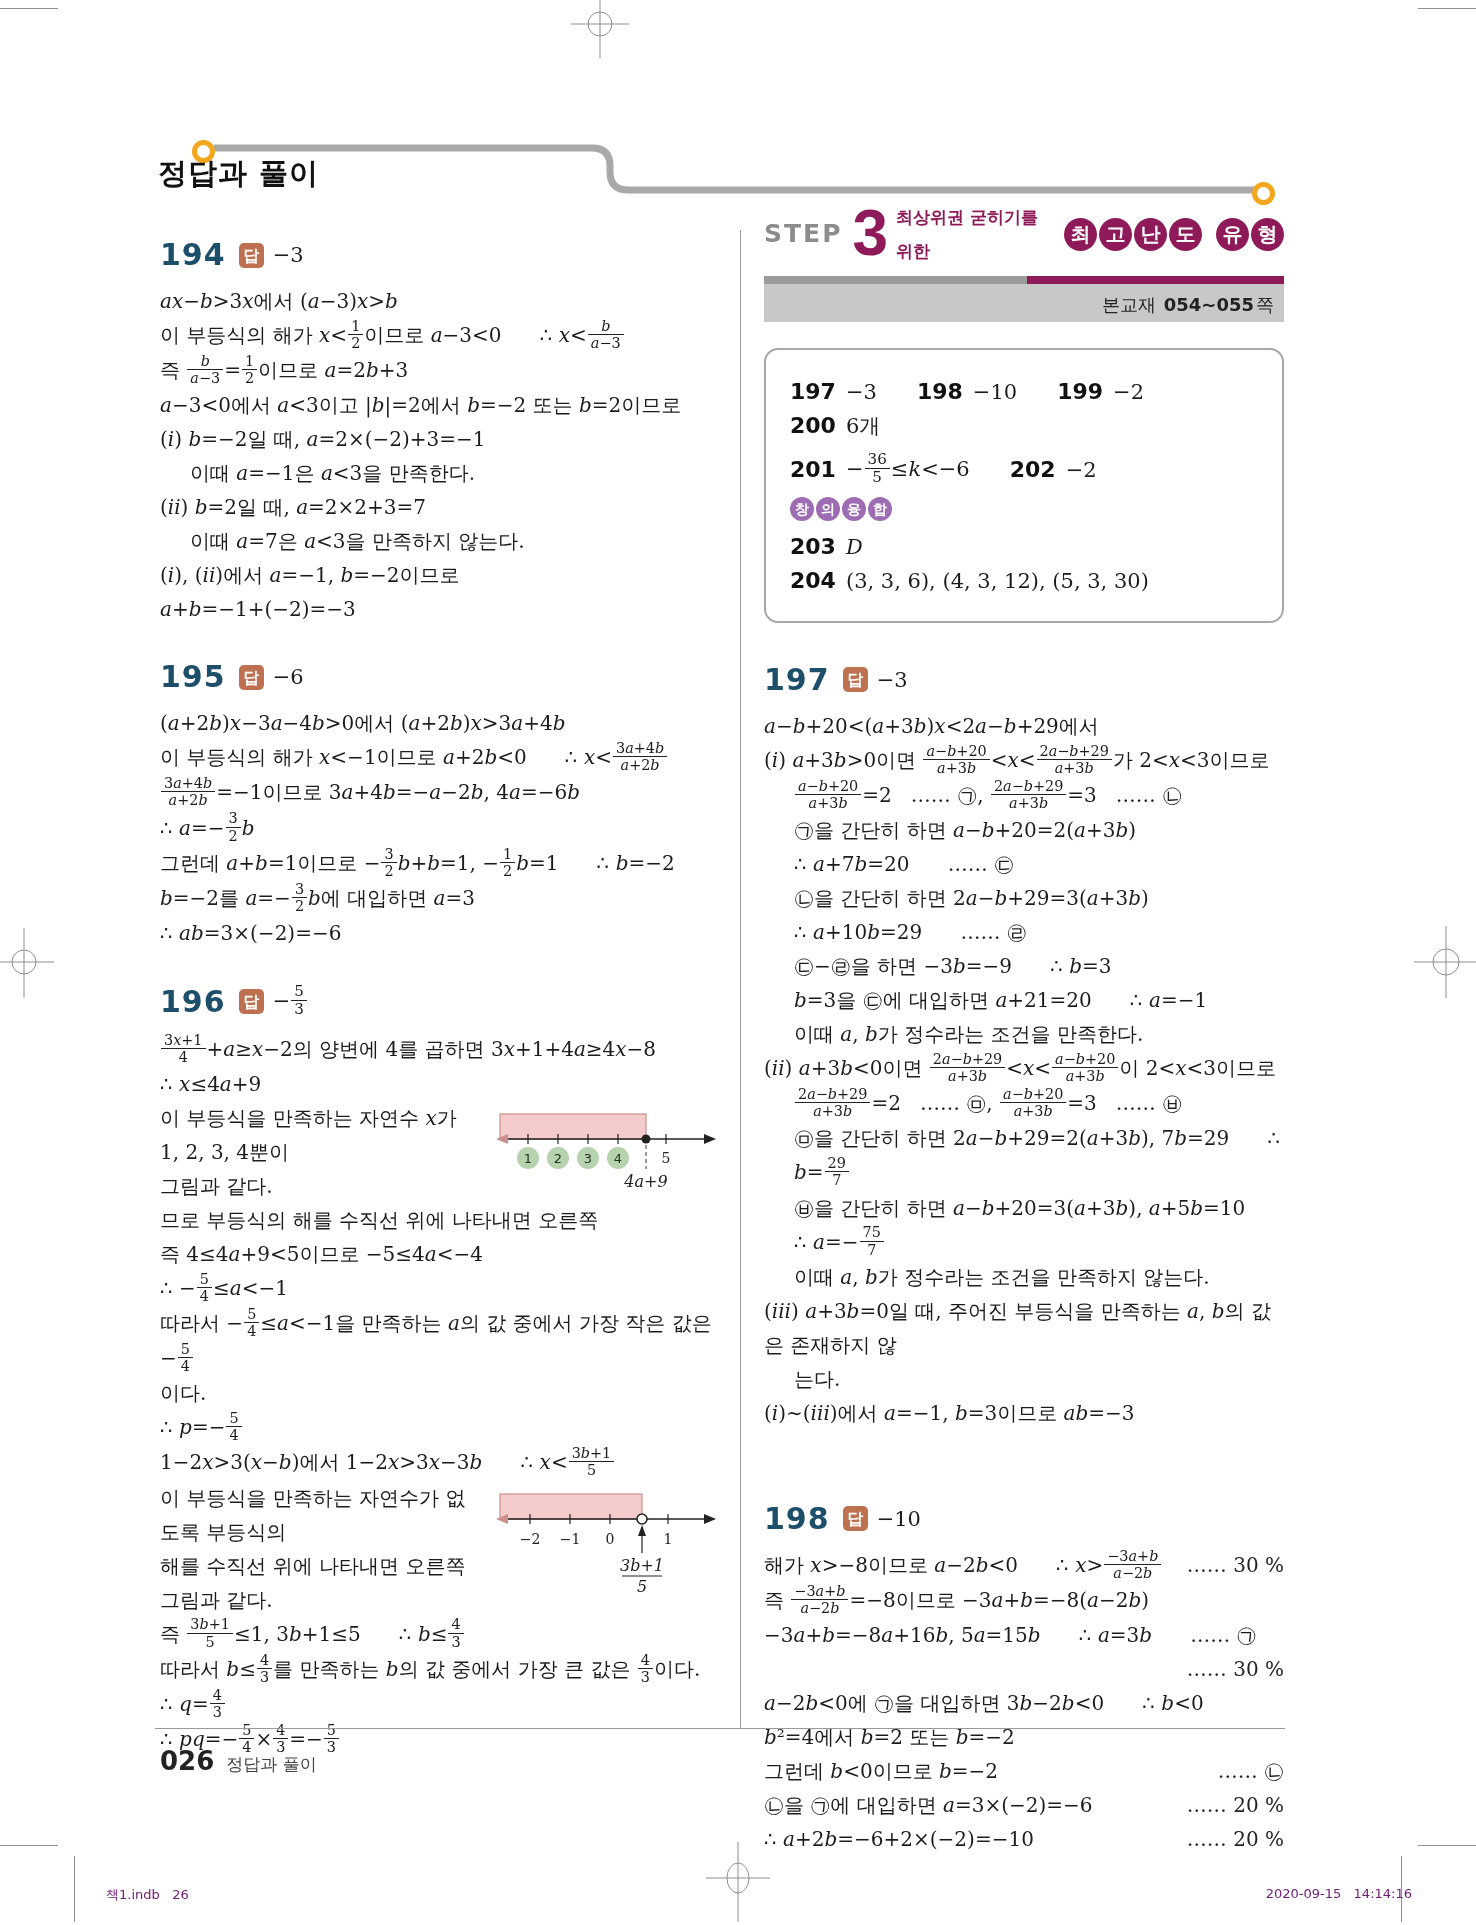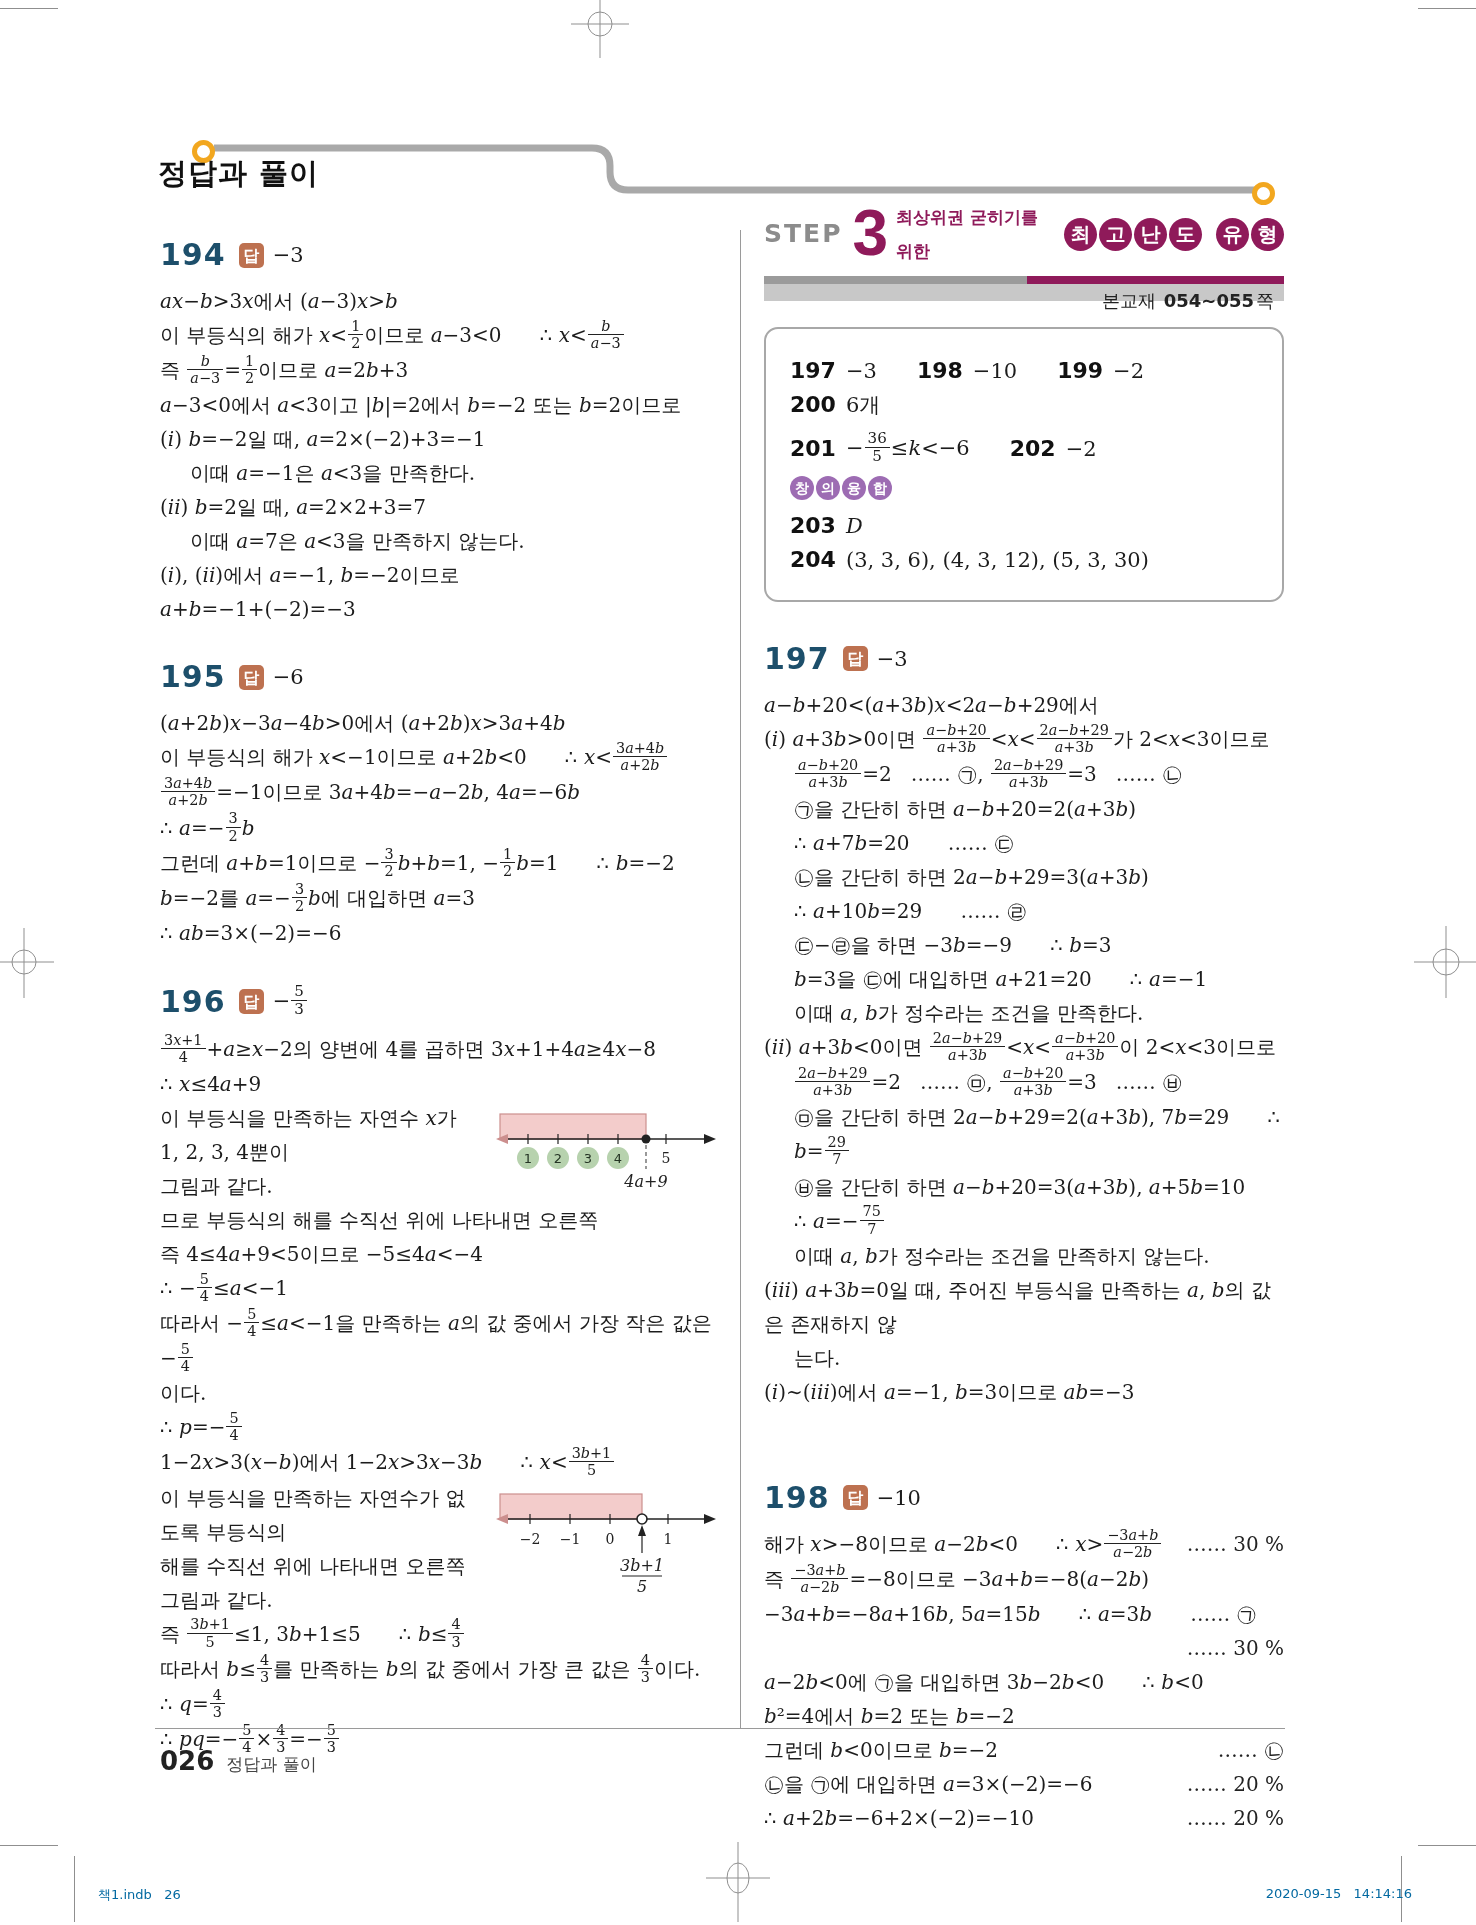--- a/index.html
+++ b/index.html
@@ -36,21 +36,21 @@
   .step-row{display:flex;align-items:center;}
   .step-label{font-family:"DejaVu Sans",sans-serif;font-weight:bold;font-size:25px;
               color:#8c8c8c;letter-spacing:2px;}
   .step-num{font-family:"Liberation Sans","DejaVu Sans",sans-serif;font-weight:bold;
             font-size:64px;color:#8f1a5a;line-height:0.9;margin:0 8px 0 10px;}
   .step-sub{font-family:"DejaVu Sans",sans-serif;font-weight:bold;font-size:17px;color:#8f1a5a;}
   .bgroup{display:flex;margin-left:12px;}
   .bchip{width:33px;height:33px;border-radius:50%;background:#8f1a5a;color:#fff;
          font:bold 20px/33px "DejaVu Sans",sans-serif;text-align:center;margin-left:2px;flex:0 0 auto;}
   .head-bar{height:8px;margin-top:8px;background:linear-gradient(to right,#9b9b9b 50.5%,#8f1a5a 50.5%);}
-  .ref-strip{height:17px;background:#c8c8c8;display:flex;justify-content:flex-end;align-items:flex-start;
+  .ref-strip{height:38px;background:#c8c8c8;display:flex;justify-content:flex-end;align-items:flex-end;
              padding-right:10px;font-family:"DejaVu Sans",sans-serif;font-size:18px;color:#222;}
   .ref-strip b{margin:0 2px;}
   
   .ansbox{margin-top:26px;border:2px solid #a8a8a8;border-radius:14px;padding:16px 24px 14px 24px;
           font-size:21px;}
   .arow{display:flex;align-items:center;margin:9px 0;flex-wrap:wrap;}
   .aitem{display:flex;align-items:center;margin-right:40px;}
   .ano{font-family:"DejaVu Sans","Liberation Sans",sans-serif;font-weight:bold;font-size:22px;
        color:#111;margin-right:10px;}
   .cbadge{display:flex;margin:4px 0 2px 0;}
@@ -60,21 +60,21 @@
   .blk::after{content:"";display:block;clear:both;}
   .fig{float:right;margin:2px 0 4px 14px;}
   .figtick{font:14px "DejaVu Serif",serif;text-anchor:middle;fill:#222;}
   .figcn{font:13px "DejaVu Sans",sans-serif;text-anchor:middle;fill:#243324;}
   .figlab{font:italic 16px "DejaVu Serif",serif;text-anchor:middle;fill:#222;}
   
   .rule{left:155px;top:1728px;width:1130px;border-top:1.5px solid #9a9a9a;}
   .footer{left:160px;top:1746px;display:flex;align-items:baseline;}
   .fpage{font-family:"DejaVu Sans",sans-serif;font-weight:bold;font-size:26px;color:#222;}
   .flabel{font-family:"DejaVu Sans",sans-serif;font-size:17px;color:#444;margin-left:12px;}
-  .printtxt{font-family:"DejaVu Sans",sans-serif;font-size:13px;color:#0369a1;white-space:pre;}
+  .printtxt{font-family:"DejaVu Sans",sans-serif;font-size:13px;color:#701a75;white-space:pre;margin-left:8px;}
   .cropline{background:#8f8f8f;}
   .mark{stroke:#8f8f8f;stroke-width:1;fill:none;}
 </style>
 </head>
 <body>
 
 <div id="page">
 
   <svg class="abs" style="left:565px;top:0" width="70" height="58">
     <line class="mark" x1="35" y1="0" x2="35" y2="58"></line>

